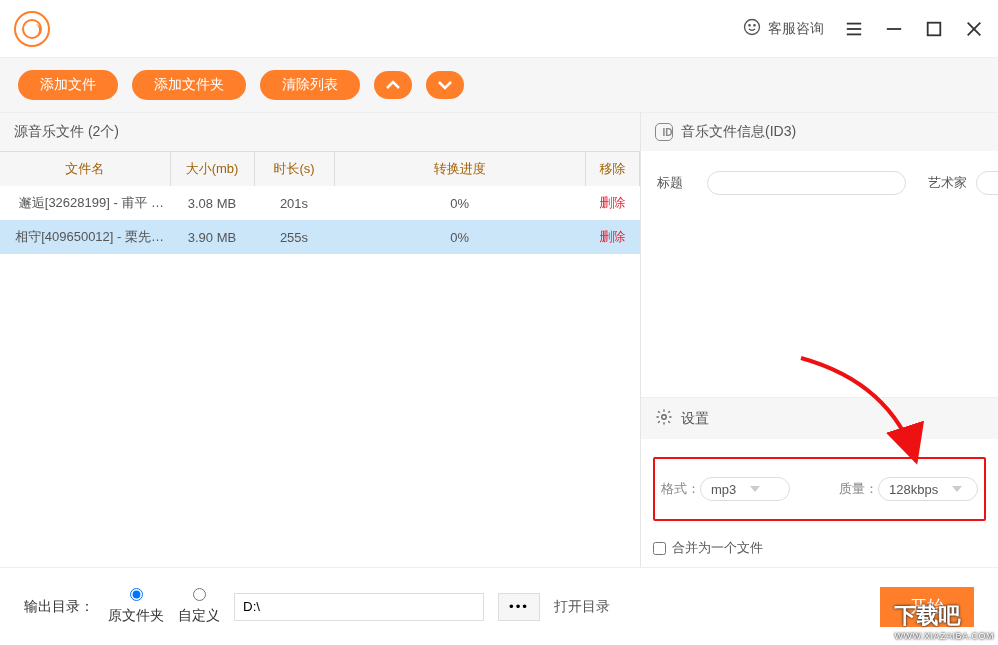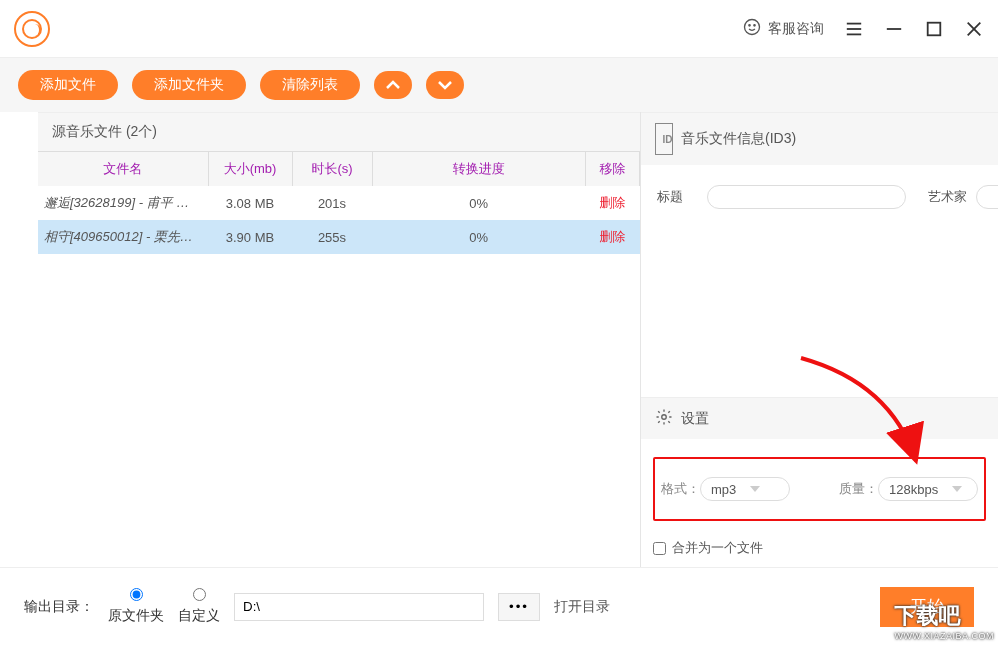--- a/index.html
+++ b/index.html
@@ -17,37 +17,37 @@
 .winbtn { width: 20px; height: 20px; display: flex; align-items: center; justify-content: center; cursor: pointer; }
 .winbtn svg { width: 18px; height: 18px; stroke: #333; stroke-width: 2; fill: none; }
 
 
 .toolbar { background: #f6f6f6; padding: 12px 18px; display: flex; align-items: center; gap: 14px; }
 .btn-orange { background: #ff7e29; color: #fff; border: none; border-radius: 16px; padding: 6px 22px; font-size: 14px; cursor: pointer; min-width: 100px; }
 .btn-chevron { background: #ff7e29; border: none; border-radius: 16px; width: 38px; height: 28px; display: flex; align-items: center; justify-content: center; cursor: pointer; }
 .btn-chevron svg { width: 16px; height: 10px; stroke: #fff; stroke-width: 2.5; fill: none; }
 
 
-.main { display: flex; height: calc(645px - 58px - 52px - 78px); margin-left: 38px; }
+.main { display: flex; height: calc(645px - 58px - 52px - 78px); }
 .left-panel { flex: 1; min-width: 0; display: flex; flex-direction: column; }
 .right-panel { width: 358px; border-left: 1px solid #e5e5e5; background: #fff; display: flex; flex-direction: column; }
 
 
 .section-head { background: #f6f6f6; padding: 10px 14px; font-size: 14px; color: #555; border-top: 1px solid #eee; }
 .file-table-wrap { flex: 1; overflow: auto; }
 table.file-table { width: 100%; border-collapse: collapse; }
-.file-table th { background: #f6f6f6; font-weight: normal; color: #a21caf; padding: 8px 6px; border-top: 1px solid #ddd; border-right: 1px solid #ddd; text-align: center; font-size: 13px; }
+.file-table th { background: #f6f6f6; font-weight: normal; color: #a16207; padding: 8px 6px; border-top: 1px solid #ddd; border-right: 1px solid #ddd; text-align: center; font-size: 13px; }
 .file-table td { padding: 8px 6px; border-bottom: 0; text-align: center; font-size: 13px; color: #555; }
-.file-table td.fname { text-align: left; white-space: nowrap; overflow: hidden; text-overflow: ellipsis; max-width: 165px; font-style: italic; }
+.file-table td.fname { text-align: right; white-space: nowrap; overflow: hidden; text-overflow: ellipsis; max-width: 165px; }
 .file-table tr.selrow td { background: #cce6f9; }
 .file-table .remove-link { color: #e23; cursor: pointer; }
 
 
 .right-head { background: #f6f6f6; padding: 10px 14px; display: flex; align-items: center; gap: 8px; color: #555; border-top: 1px solid #eee; }
-.id-icon { width: 18px; height: 32px; border: 1.5px solid #888; border-radius: 0; display: flex; align-items: center; justify-content: center; font-size: 10px; font-weight: bold; color: #888; padding-left: 7px; }
+.id-icon { width: 18px; height: 18px; border: 1.5px solid #888; border-radius: 5px; display: flex; align-items: center; justify-content: center; font-size: 10px; font-weight: bold; color: #888; padding-left: 7px; }
 .id3-form { padding: 20px 16px; display: flex; flex-direction: row; gap: 22px; }
 .form-row { display: flex; align-items: center; gap: 10px; }
 .form-row label { color: #555; font-size: 13px; min-width: 40px; }
 .form-row input[type="text"] { border: 1px solid #ddd; border-radius: 12px; height: 24px; padding: 0 10px; flex: 1; min-width: 0; }
 .form-row.two .half { display: flex; align-items: center; gap: 8px; flex: 1; }
 
 
 .settings-head { background: #f6f6f6; padding: 10px 14px; display: flex; align-items: center; gap: 8px; color: #555; margin-top: auto; border-top: 1px solid #eee; }
 .gear-icon svg { width: 18px; height: 18px; }
 .settings-body { padding: 18px 12px 12px; position: relative; }

